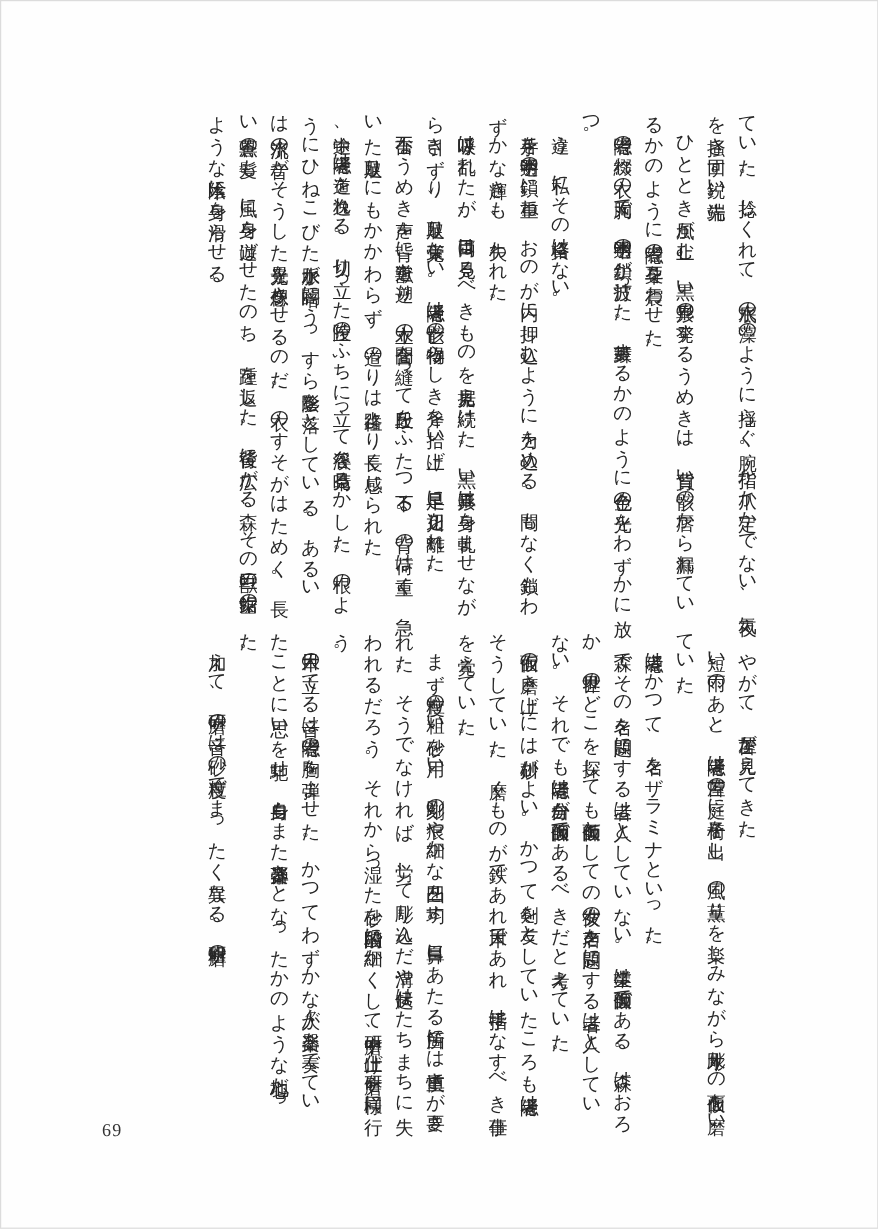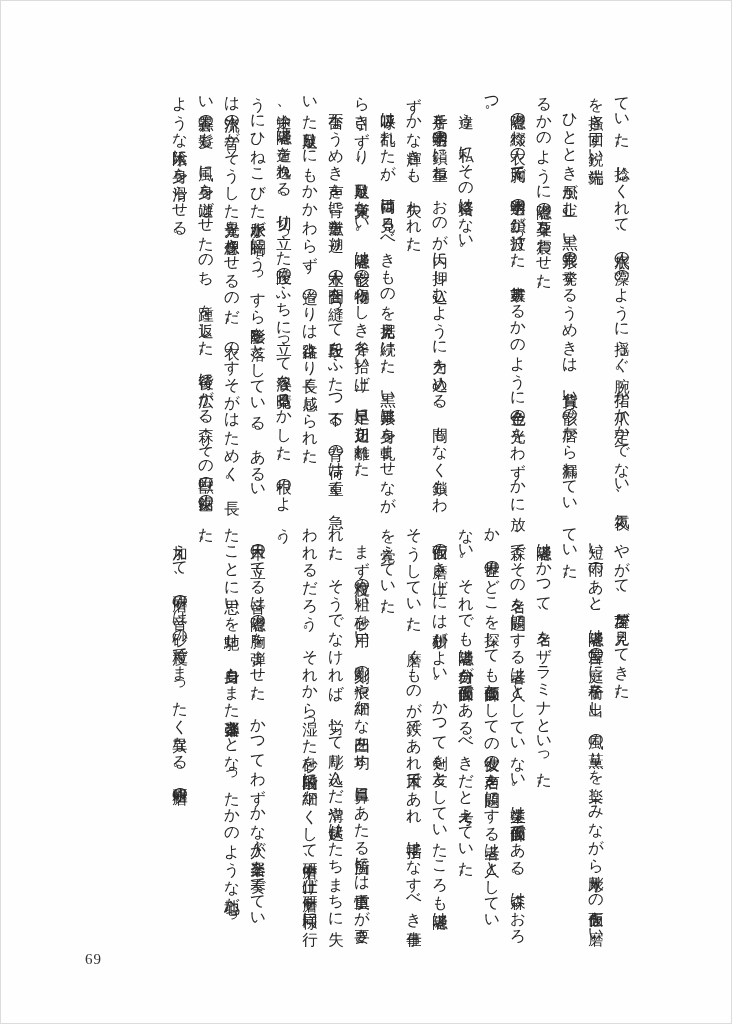--- a/index.html
+++ b/index.html
@@ -42,21 +42,20 @@
   .para.indent {
     text-indent: 1em;
   }
   .page-number {
     position: absolute;
     left: 84px;
     top: 934px;
     font-size: 15px;
     letter-spacing: 1px;
     color: #333333;
-    margin-top: 16px;
   }
 </style>
 </head>
 <body>
 
 <div class="page">
 
   <div class="text-block block-top">
       <p class="para">ていた。捻じくれて、水底の藻のように揺らぐ腕。指か爪か定かでない、夜気を掻き回す鋭い先端。</p>
       <p class="para indent">ひととき風が止む。黒い異形の発するうめきは、背負い骸の唇から漏れているかのように隠者の耳朶を震わせた。</p>

